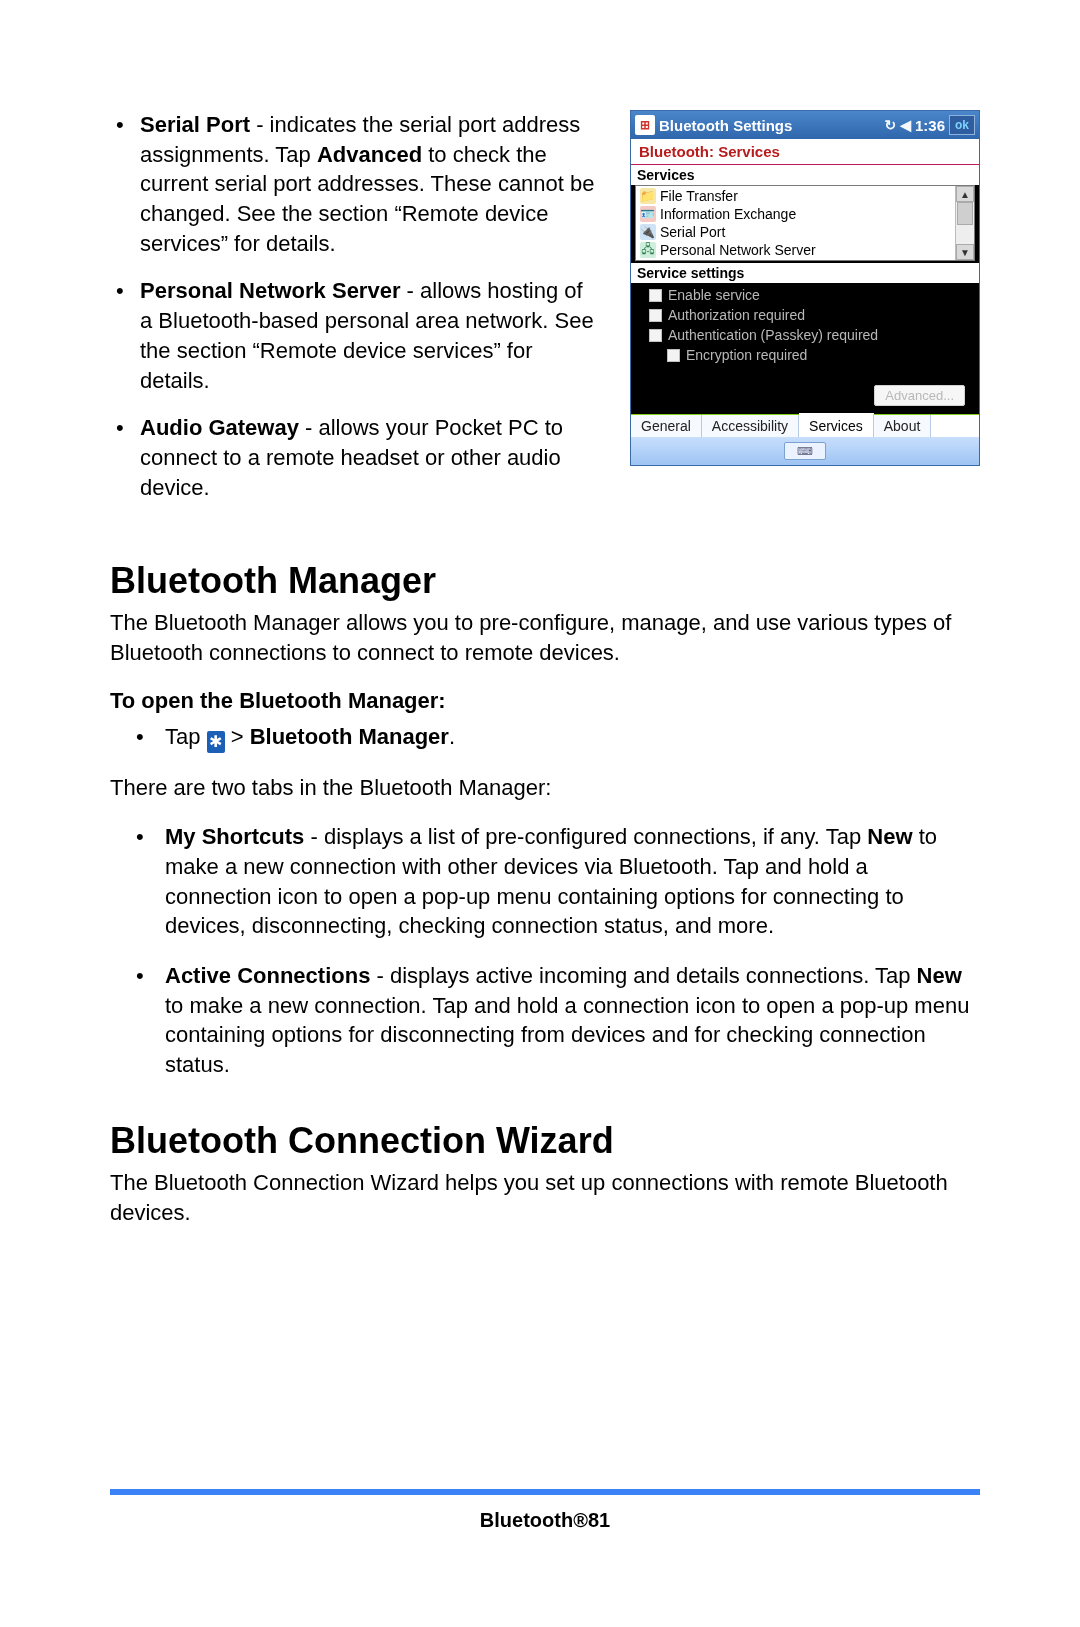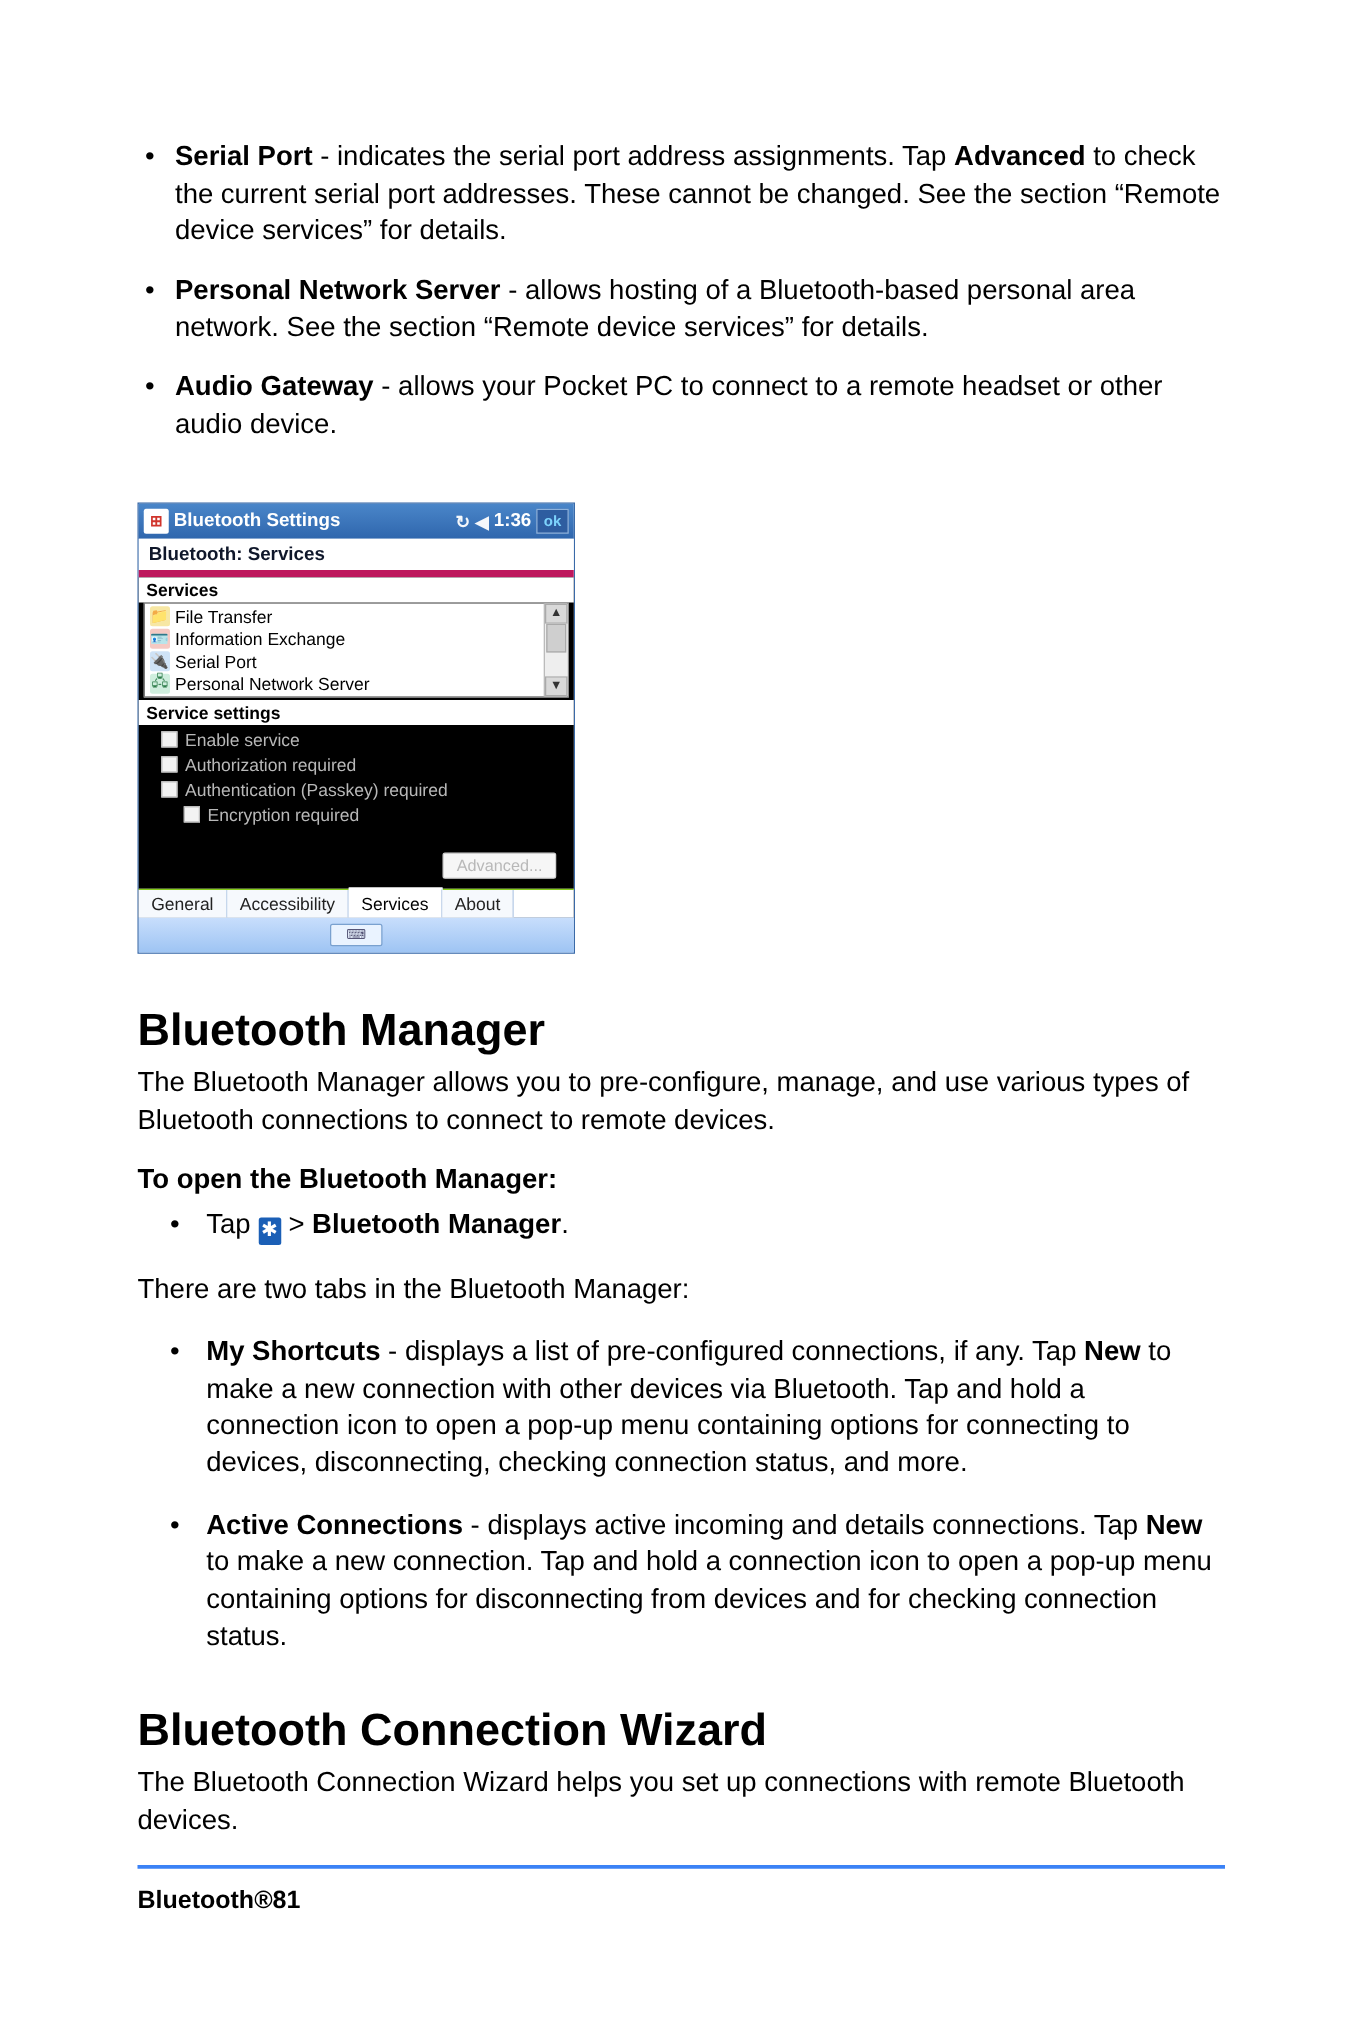--- a/index.html
+++ b/index.html
@@ -14,21 +14,20 @@
     position: relative;
     width: 1080px;
     height: 1627px;
     box-sizing: border-box;
     padding: 110px 100px 50px 110px;
   }
   .two-col {
     display: flex;
     gap: 30px;
     align-items: flex-start;
-    flex-direction: column;
   }
   .left-col {
     flex: 1.03;
     font-size: 22px;
     line-height: 1.35;
   }
   .right-col {
     width: 350px;
     flex: none;
   }
@@ -96,24 +95,24 @@
     text-align: center;
     line-height: 22px;
     border-radius: 2px;
     vertical-align: -3px;
   }
   .footer {
     position: absolute;
     left: 110px;
     right: 100px;
     bottom: 95px;
-    border-top: 3px solid #3b82f6;
+    border-top: 6px solid #3b82f6;
     padding-top: 14px;
     display: flex;
-    justify-content: flex-start;
+    justify-content: center;
     font-size: 20px;
     font-weight: bold;
   }
 
   
   .shot {
     width: 350px;
     border: 1px solid #3a6aa8;
     background: #eaf0f8;
     font-family: Tahoma, Arial, sans-serif;
@@ -149,25 +148,25 @@
     border-radius: 0;
     width: 24px; height: 18px;
     display: inline-flex;
     align-items: center;
     justify-content: center;
     font-size: 12px;
     color: #7dd3fc;
   }
   .subtitle {
     background: #fff;
-    color: #0f172a;
+    color: #b91c1c;
     font-weight: bold;
     font-size: 15px;
     padding: 4px 8px;
-    border-bottom: 6px solid #be185d;
+    border-bottom: 1px solid #be185d;
   }
   .panel-body {
     background: #000000;
     padding: 0;
   }
   .group-label {
     font-weight: bold;
     font-size: 14px;
     padding: 2px 6px;
     background: #fff;

